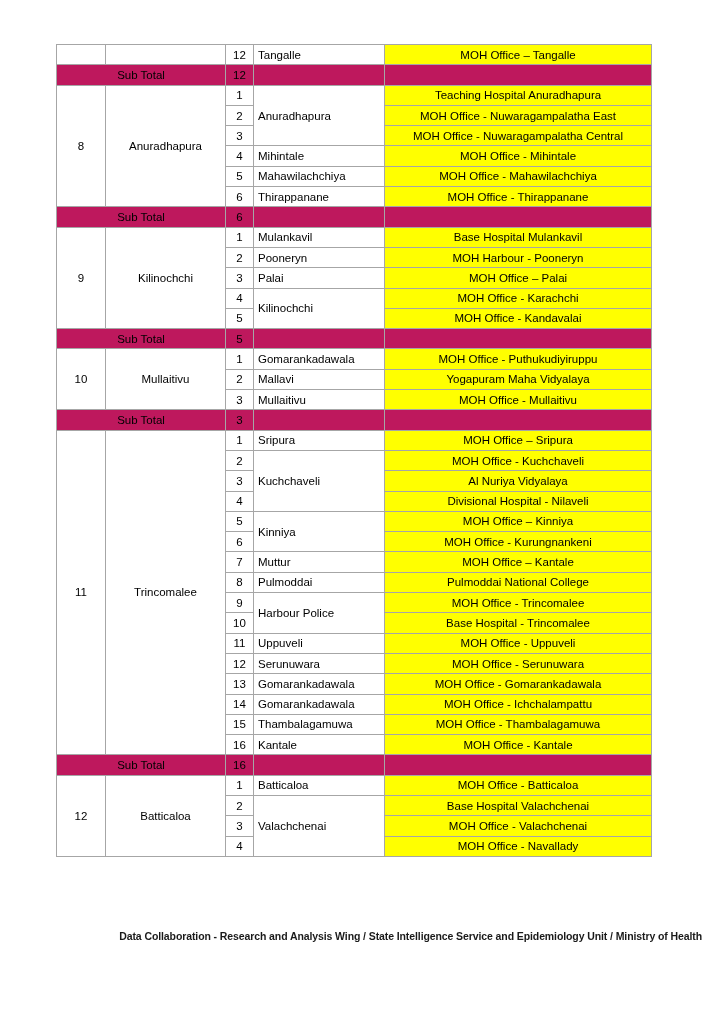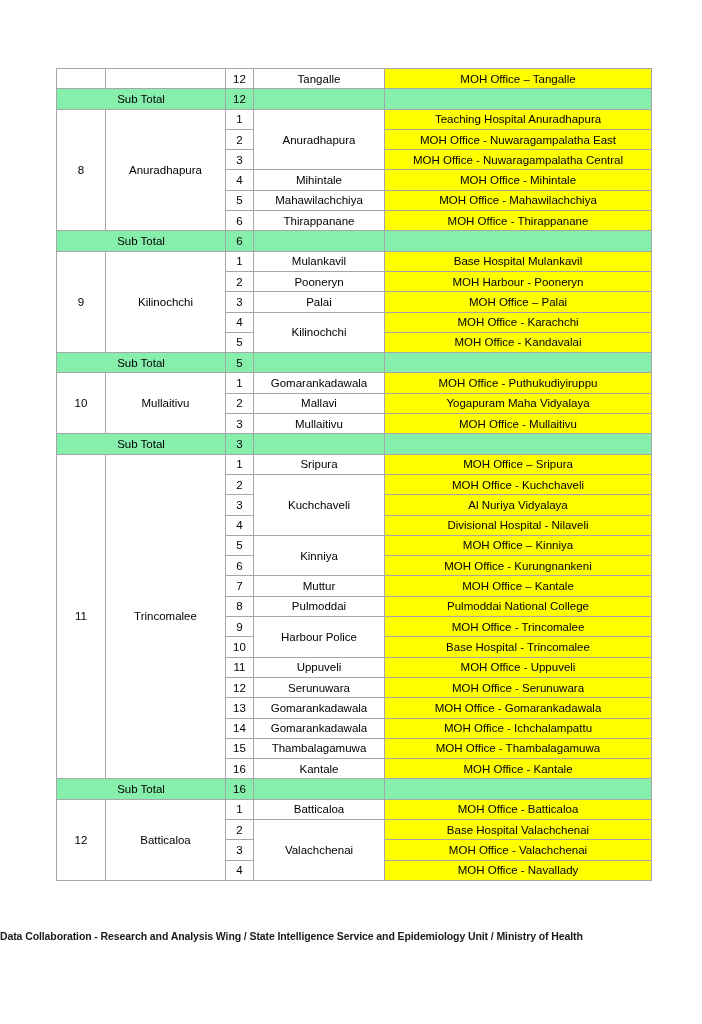--- a/index.html
+++ b/index.html
@@ -22,21 +22,21 @@
     left: 0; top: 0;
     width: 702px;
     height: 1024px;
     background: #ffffff;
   }
 
   
   #table-wrap {
     position: absolute;
     left: 56px;
-    top: 68px;
+    top: 44px;
     width: 595px;
   }
 
   table.data-table {
     border-collapse: collapse;
     table-layout: fixed;
     width: 595px;
     font-size: 11.5px;
     line-height: 1.05;
   }
@@ -54,42 +54,42 @@
   
   col.c-no       { width: 49px;  }
   col.c-district { width: 120px; }
   col.c-idx      { width: 28px;  }
   col.c-area     { width: 131px; }
   col.c-office   { width: 267px; }
 
   td.no       { text-align: center; }
   td.district { text-align: center; }
   td.idx      { text-align: center; }
-  td.area     { text-align: center; padding-left: 6px; }
+  td.area     { text-align: left; padding-left: 6px; }
   td.office   { text-align: center; padding-left: 6px; background: #FFFF00; }
 
   
   tr.subtotal td {
-    background: #86efac;
+    background: #be185d;
   }
   tr.subtotal td.label {
     text-align: center;
     font-weight: normal;
   }
   tr.subtotal td.count {
     text-align: center;
   }
 
   
   #footer {
     position: absolute;
     left: 0;
     top: 930px;
     width: 702px;
-    text-align: left;
+    text-align: right;
     font-family: "Liberation Sans", sans-serif;
     font-size: 10.5px;
     font-weight: bold;
     letter-spacing: -0.1px;
     color: #1a1a1a;
   }
 </style>
 </head>
 <body>
 

